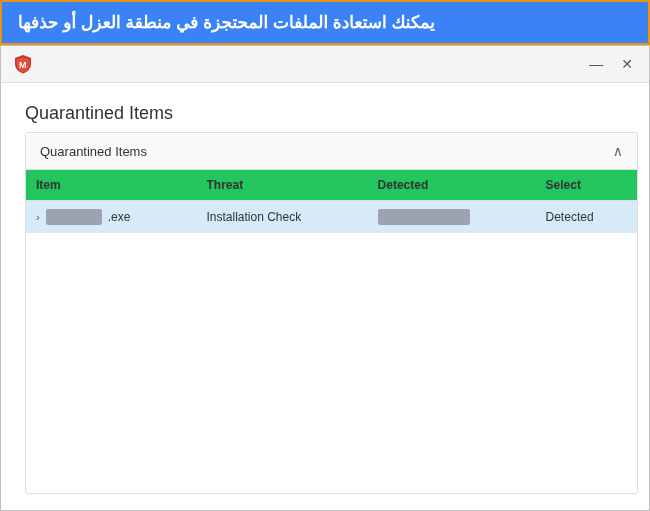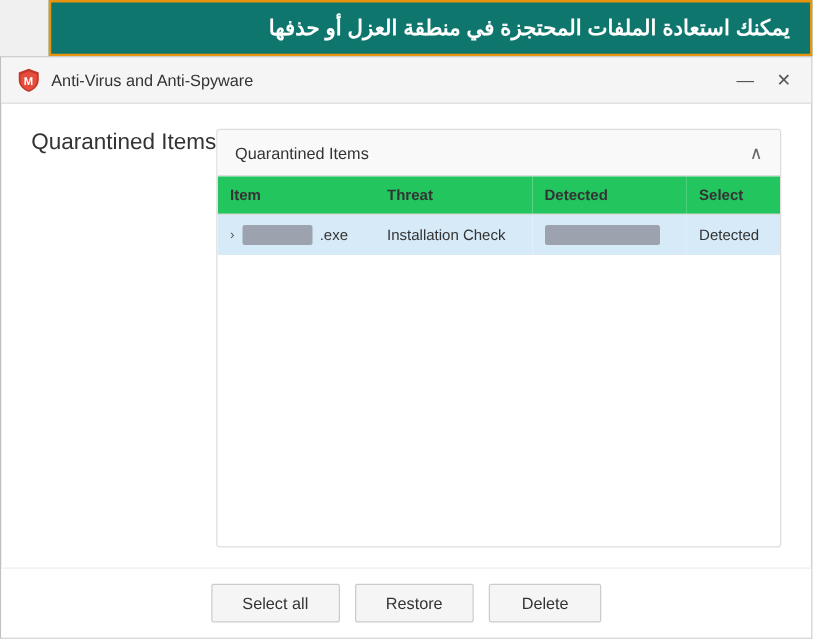--- a/index.html
+++ b/index.html
@@ -8,26 +8,25 @@
       height: 511px;
       font-family: Arial, sans-serif;
       background: #f0f0f0;
       display: flex;
       flex-direction: column;
       overflow: hidden;
     }
 
     
     .top-banner {
-      background: #0f766e;
+      background: #3b82f6;
       border: 2px solid #e8940f;
       padding: 10px 16px;
-      text-align: right;
+      text-align: left;
       direction: rtl;
-      margin-left: 39px;
     }
     .top-banner-text {
       color: #fff;
       font-size: 17px;
       font-weight: bold;
       font-family: Arial, sans-serif;
     }
 
     
     .window {
@@ -73,24 +72,24 @@
       font-size: 14px;
       color: #555;
       cursor: pointer;
       background: none;
       border: none;
       padding: 0 4px;
     }
 
     
     .content {
-      padding: 20px 24px 16px 24px;
-      flex: 1;
-      display: flex;
-      flex-direction: row;
+      padding: 20px 11px 16px 24px;
+      flex: 1;
+      display: flex;
+      flex-direction: column;
     }
 
     .page-title {
       font-size: 18px;
       color: #333;
       font-weight: normal;
       margin-bottom: 8px;
     }
 
     .page-description {
@@ -219,21 +218,20 @@
 
   <div class="title-bar">
     <div class="title-bar-left">
       <div class="title-bar-icon">
         <svg width="20" height="20" viewBox="0 0 20 20">
           <path d="M10 1 L18 4 L18 10 C18 14.5 14.5 18 10 19.5 C5.5 18 2 14.5 2 10 L2 4 Z" fill="#c0392b"></path>
           <path d="M10 3 L16.5 5.5 L16.5 10 C16.5 13.8 13.8 17 10 18.2 C6.2 17 3.5 13.8 3.5 10 L3.5 5.5 Z" fill="#e74c3c"></path>
           <text x="6" y="14" font-size="9" fill="white" font-weight="bold">M</text>
         </svg>
       </div>
-      <span class="title-bar-title">Anti-Virus and Anti-Spyware</span>
     </div>
     <div class="title-bar-controls">
       <button class="title-bar-btn">—</button>
       <button class="title-bar-btn">✕</button>
     </div>
   </div>
 
   <div class="content">
     <div class="page-title">Quarantined Items</div>
 
@@ -268,19 +266,14 @@
               </td>
               <td>Detected</td>
             </tr>
           </tbody>
         </table>
       </div>
     </div>
 
   </div>
 
-  <div class="footer">
-    <button class="footer-btn">Select all</button>
-    <button class="footer-btn">Restore</button>
-    <button class="footer-btn">Delete</button>
-  </div>
 
 </div>
 
 </body></html>

